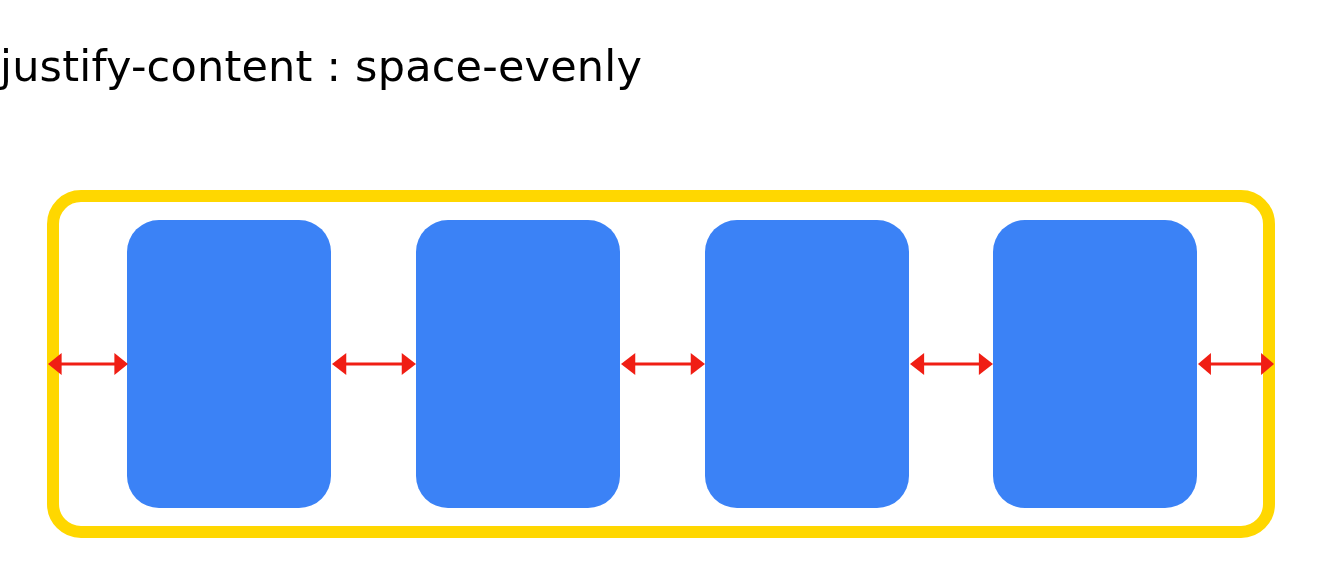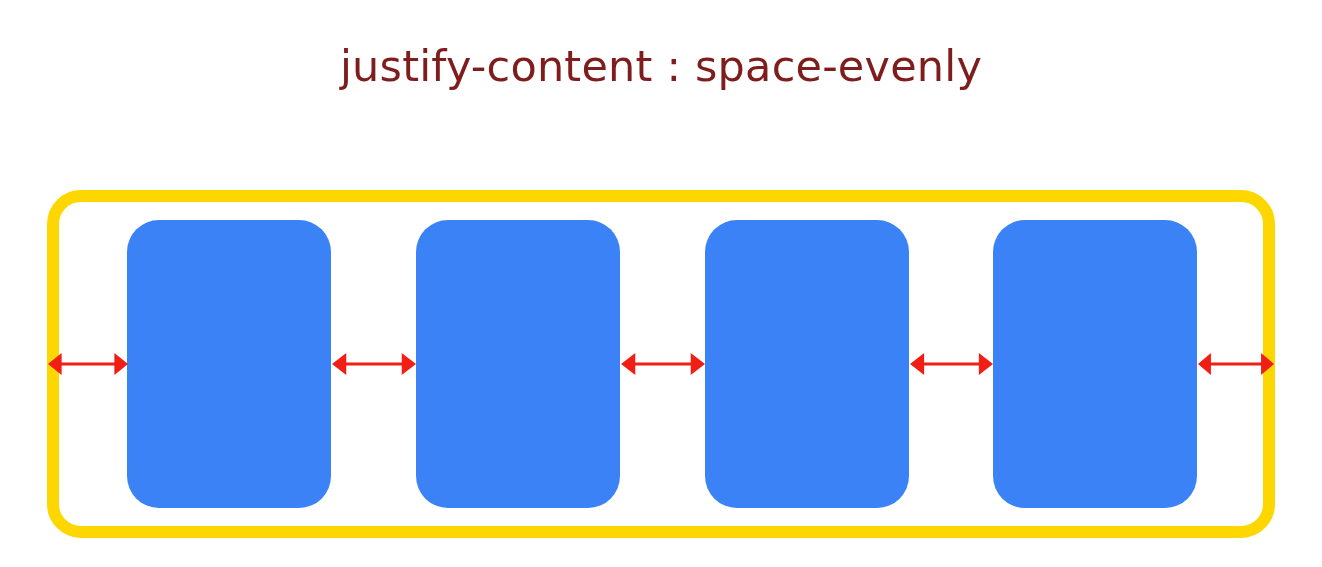--- a/index.html
+++ b/index.html
@@ -14,25 +14,25 @@
     overflow: hidden;
     position: relative;
   }
 
   
   .diagram-title {
     position: absolute;
     top: 42px;
     left: 0;
     width: 1322px;
-    text-align: center;
+    text-align: left;
     font-size: 43px;
     font-weight: 400;
     letter-spacing: 0.2px;
-    color: #7f1d1d;
+    color: #000000;
     white-space: pre;
     line-height: 1.15;
   }
 
   
   .flex-container {
     position: absolute;
     left: 47px;
     top: 190px;
     width: 1228px;      

